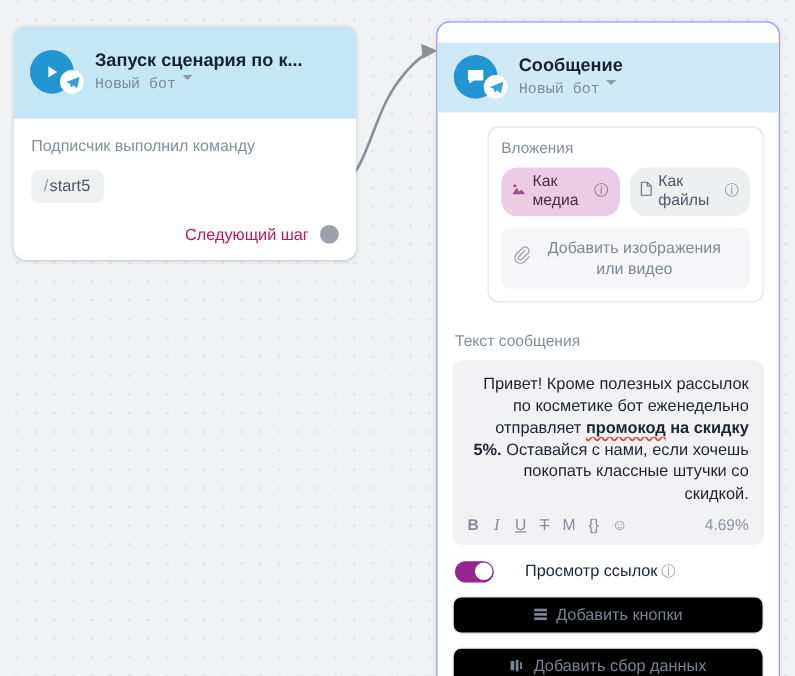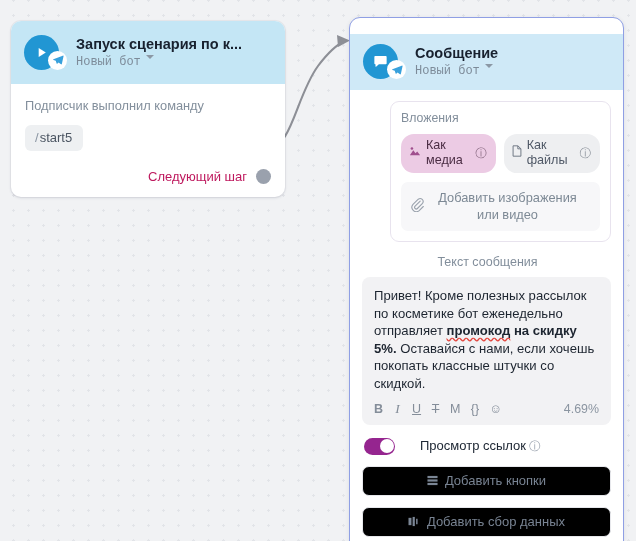--- a/index.html
+++ b/index.html
@@ -30,21 +30,21 @@
   }
   #message-card {
     left: 349px; top: 17px; width: 275px;
     border-radius: 11px;
     border: 1.6px solid #8f9fe4;
     box-shadow: 0 1px 4px rgba(40,50,80,.10);
     overflow: hidden;
   }
 
   .card-head { display: flex; align-items: center; padding: 11px 12px 11px 13px; }
-  #trigger-card .card-head { background: #c4e6f5; height: 63px; }
+  #trigger-card .card-head { background: #c4e6f5; height: 74px; }
   #message-card .card-head { background: #cfe9f7; height: 56px; margin-top: 16px; }
 
   .avatar-wrap { position: relative; width: 43px; height: 36px; flex: 0 0 43px; }
   .avatar {
     width: 35px; height: 35px; border-radius: 50%;
     background: #2196d3;
     display: flex; align-items: center; justify-content: center;
   }
   .avatar svg { display: block; }
   .badge {
@@ -107,24 +107,24 @@
     min-height: 44px; display: flex; align-items: center; gap: 7px;
     padding: 7px 10px 8px 9px;
     justify-content: center;
   }
   .dropzone .clip { color: #9aa2ad; flex: 0 0 auto; }
   .dropzone .dz-text {
     flex: 1; text-align: center; font-size: 12.8px; color: #7d8995;
     line-height: 17px; padding-right: 6px;
   }
 
-  .section-label { font-size: 12.5px; color: #828e9b; margin: 13px 0 7px 2px; line-height: 15px; text-align: center; }
+  .section-label { font-size: 12.5px; color: #828e9b; margin: 24px 0 7px 2px; line-height: 15px; }
 
   .msg-box { background: #f2f2f4; border-radius: 8px; padding: 10px 12px 7px 12px; }
-  .msg-text { font-size: 13.1px; color: #1d2530; line-height: 17.6px; }
+  .msg-text { font-size: 13.1px; color: #1d2530; line-height: 17.6px; text-align: right; }
   .msg-text b { font-weight: bold; }
   .spell {
     font-weight: bold;
     text-decoration: underline wavy #e2443c;
     text-decoration-skip-ink: none;
     text-underline-offset: 2px;
   }
 
   .fmt-bar { display: flex; align-items: center; margin-top: 9px; padding-bottom: 2px; }
   .fmt-icons { display: flex; align-items: center; gap: 10px; }

